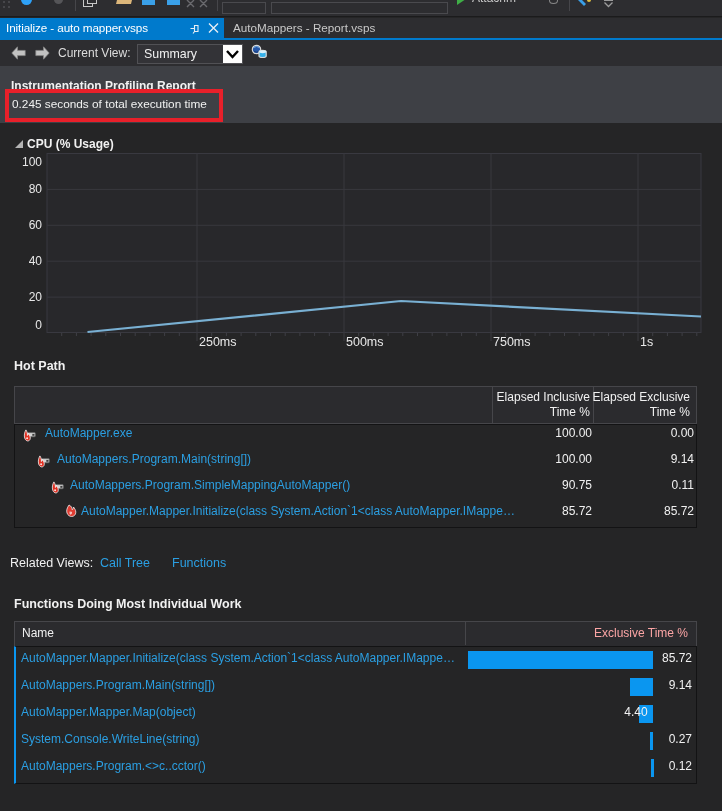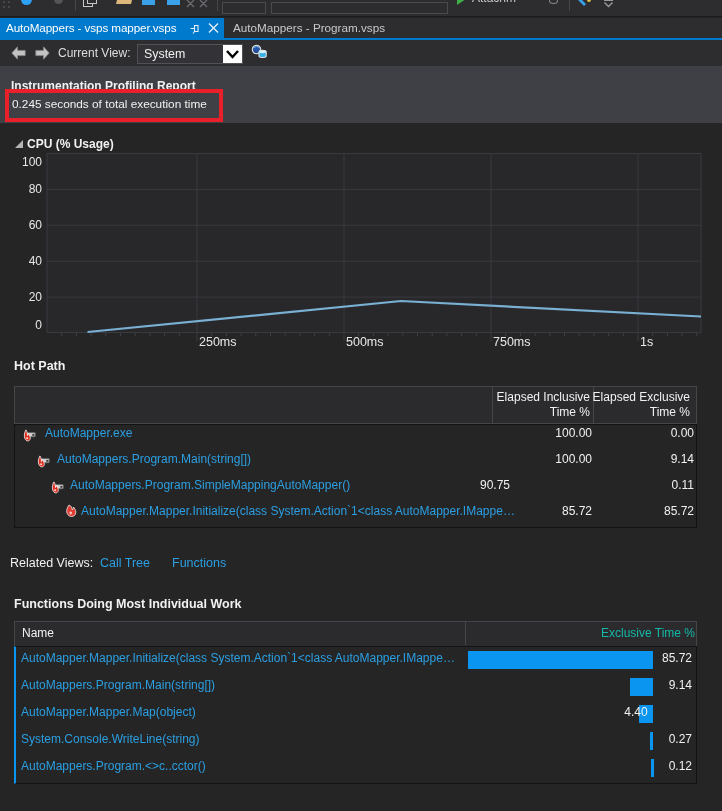--- a/index.html
+++ b/index.html
@@ -53,52 +53,52 @@
   </svg>
 
   <div class="abs" style="left:604px;top:-1px;width:9px;height:1.5px;background:#9b9b9b;"></div>
   <svg class="abs" style="left:604px;top:2px;" width="9" height="6" viewBox="0 0 9 6">
       <path d="M0.5 0.5 L4.5 4.5 L8.5 0.5" stroke="#9b9b9b" stroke-width="1.3" fill="none"></path>
     </svg>
 </div>
 
 <div class="abs" style="left:0;top:18px;width:722px;height:20px;background:#2d2d30;">
   <div class="abs" style="left:0;top:0;width:224px;height:20px;background:#007acc;color:#ffffff;font-size:11.7px;line-height:20px;">
-    <span style="margin-left:6px;letter-spacing:-0.1px;">AutoMappers - vsps mapper.vsps</span>
+    <span style="margin-left:6px;letter-spacing:-0.1px;">Initialize - auto mapper.vsps</span>
     
     <svg class="abs" style="left:190px;top:6px;" width="11" height="10" viewBox="0 0 11 10">
       <g stroke="#e8eef5" stroke-width="1.1" fill="none">
         <path d="M0.5 4.5 H4.5 M4.5 1.5 h3.5 v6 h-3.5 z M8 1.5 v6 M4.5 7.5 l-1.5 2"></path>
       </g>
     </svg>
     
     <svg class="abs" style="left:208px;top:5px;" width="11" height="10" viewBox="0 0 11 10">
       <g stroke="#e8eef5" stroke-width="1.4">
         <path d="M1 0.5 L10 9.5 M10 0.5 L1 9.5"></path>
       </g>
     </svg>
   </div>
   <div class="abs" style="left:224px;top:0;width:170px;height:20px;color:#c8c8c8;font-size:11.7px;line-height:20px;">
-    <span style="margin-left:9px;">AutoMappers - Program.vsps</span>
+    <span style="margin-left:9px;">AutoMappers - Report.vsps</span>
   </div>
 </div>
 <div class="abs" style="left:0;top:38px;width:722px;height:2px;background:#007acc;"></div>
 
 <div class="abs" style="left:0;top:40px;width:722px;height:27px;background:#2d2d30;">
 
   <svg class="abs" style="left:11px;top:6px;" width="15" height="14" viewBox="0 0 15 14">
     <path d="M6.5 0.8 L0.8 7 L6.5 13.2 L6.5 9.6 L14.2 9.6 L14.2 4.4 L6.5 4.4 Z" fill="#c2c2c2" stroke="#8a8a8a" stroke-width="0.7"></path>
   </svg>
   <svg class="abs" style="left:35px;top:6px;" width="15" height="14" viewBox="0 0 15 14">
     <path d="M8.5 0.8 L14.2 7 L8.5 13.2 L8.5 9.6 L0.8 9.6 L0.8 4.4 L8.5 4.4 Z" fill="#c2c2c2" stroke="#8a8a8a" stroke-width="0.7"></path>
   </svg>
   <div class="abs" style="left:58px;top:0;height:26px;line-height:26px;color:#dcdcdc;font-size:12px;">Current View:</div>
 
   <div class="abs" style="left:137px;top:4px;width:106px;height:20px;background:#333337;border:1px solid #515155;box-sizing:border-box;">
-    <div class="abs" style="left:6px;top:0;height:18px;line-height:18px;color:#f1f1f1;font-size:12.4px;">System</div>
+    <div class="abs" style="left:6px;top:0;height:18px;line-height:18px;color:#f1f1f1;font-size:12.4px;">Summary</div>
     <div class="abs" style="right:0;top:0;width:19px;height:18px;background:#fefefe;">
       <svg style="position:absolute;left:3px;top:5px;" width="13" height="9" viewBox="0 0 13 9">
           <path d="M1 1 L6.5 7 L12 1" stroke="#000" stroke-width="2.4" fill="none"></path>
         </svg>
     </div>
   </div>
 
   <svg class="abs" style="left:250px;top:3px;" width="20" height="20" viewBox="0 0 20 20">
     <circle cx="6.5" cy="6.5" r="4.2" fill="#2456a8" stroke="#d8d8d8" stroke-width="1.2"></circle>
     <path d="M3.5 4.5 a4 2.4 0 0 1 6 0" fill="none" stroke="#7aaede" stroke-width="1"></path>
@@ -232,41 +232,41 @@
   <div class="abs wtxt" style="left:480px;top:28px;width:112px;text-align:right;">100.00</div>
   <div class="abs wtxt" style="left:583px;top:28px;width:111px;text-align:right;">9.14</div>
 
   <svg class="abs" style="left:51px;top:57px;" width="16" height="13" viewBox="0 0 16 13">
     <path d="M4.5 3.6 h6.8 a1.1 1.1 0 0 1 1.1 1.1 v2 a1.1 1.1 0 0 1 -1.1 1.1 H4.5 L2.6 5.7 Z" fill="#d2d2d2" stroke="#5a5a5a" stroke-width="0.8"></path>
     <rect x="9.3" y="4.9" width="2.2" height="1.9" fill="#3c3c3c"></rect>
     <path d="M2.9 0.9 C1.5 3.4 0.9 6.3 1.7 9 C2.3 11 3.8 12.3 5.3 11.9 C6.9 11.5 7.6 9.8 7.2 8 C6.9 6.6 6.2 5.5 5.5 4.4 C5.4 5.4 5 6.1 4.4 6.5 C4.5 4.5 4 2.5 2.9 0.9 Z" fill="#e13022" stroke="#f2f2f2" stroke-width="0.8"></path>
     <path d="M3.1 9.3 a1 1 0 1 0 2 0 a1 1 0 1 0 -2 0" fill="#ffffff" opacity="0.85"></path>
   </svg>
   <div class="abs link" style="left:70px;top:54px;">AutoMappers.Program.SimpleMappingAutoMapper()</div>
-  <div class="abs wtxt" style="left:480px;top:54px;width:112px;text-align:left;">90.75</div>
+  <div class="abs wtxt" style="left:480px;top:54px;width:112px;text-align:right;">90.75</div>
   <div class="abs wtxt" style="left:583px;top:54px;width:111px;text-align:right;">0.11</div>
 
   <svg class="abs" style="left:65px;top:80px;" width="12" height="14" viewBox="0 0 12 14">
     <path d="M4 1 C2 4 1.2 6.5 2 9 C2.8 11.5 5 12.5 6.5 12.5 C9 12.5 10.8 10.8 10.8 8.2 C10.8 6 9.5 4.5 8.5 3 C8.3 4.5 8 5.2 7.2 5.8 C7.2 3.8 6.3 2 4 1 Z" fill="#e03c31" stroke="#f0f0f0" stroke-width="0.8"></path>
     <path d="M5 7 C4.2 8.2 4.2 10 5.5 10.8 C6.8 10.5 7.5 9 6.8 7.5 C6.3 8 6 8.1 5.6 8.3 C5.7 7.8 5.4 7.3 5 7 Z" fill="#ffffff" opacity="0.7"></path>
   </svg>
   <div class="abs link" style="left:81px;top:80px;width:436px;white-space:nowrap;overflow:hidden;text-overflow:ellipsis;">AutoMapper.Mapper.Initialize(class System.Action`1&lt;class AutoMapper.IMapperConfiguration</div>
   <div class="abs wtxt" style="left:480px;top:80px;width:112px;text-align:right;">85.72</div>
   <div class="abs wtxt" style="left:583px;top:80px;width:111px;text-align:right;">85.72</div>
 </div>
 
 <div class="abs wtxt" style="left:10px;top:556px;font-size:12.5px;">Related Views:</div>
 <div class="abs link" style="left:100px;top:556px;font-size:12.5px;">Call Tree</div>
 <div class="abs link" style="left:172px;top:556px;font-size:12.5px;">Functions</div>
 
 <div class="abs wtxt" style="left:14px;top:597px;font-size:12.5px;font-weight:bold;">Functions Doing Most Individual Work</div>
 <div class="abs" style="left:14px;top:621px;width:683px;height:35px;border:1px solid #46464a;box-sizing:border-box;background:#2b2b2e;">
   <div class="abs" style="left:7px;top:0;height:23px;line-height:23px;color:#f1f1f1;font-size:12px;">Name</div>
   <div class="abs" style="left:450px;top:0;width:1px;height:23px;background:#46464a;"></div>
-  <div class="abs" style="right:1px;top:0;height:23px;line-height:23px;color:#14b8a6;font-size:12px;text-align:right;">Exclusive Time %</div>
+  <div class="abs" style="right:8px;top:0;height:23px;line-height:23px;color:#fca5a5;font-size:12px;text-align:right;">Exclusive Time %</div>
 </div>
 <div class="abs" style="left:14px;top:646px;width:683px;height:138px;border:1px solid #131314;border-left:2px solid #0a96f0;box-sizing:border-box;background:#252526;"></div>
 <div class="abs" style="left:0;top:645px;width:722px;height:139px;font-size:12px;">
   <div class="abs link" style="left:21px;top:6px;width:436px;white-space:nowrap;overflow:hidden;text-overflow:ellipsis;">AutoMapper.Mapper.Initialize(class System.Action`1&lt;class AutoMapper.IMapperConfiguration</div>
   <div class="abs" style="left:468px;top:6px;width:185px;height:18px;background:#0a96f0;"></div>
   <div class="abs wtxt" style="left:580px;top:6px;width:112px;text-align:right;">85.72</div>
 
   <div class="abs link" style="left:21px;top:33px;">AutoMappers.Program.Main(string[])</div>
   <div class="abs" style="left:630px;top:33px;width:23px;height:18px;background:#0a96f0;"></div>
   <div class="abs wtxt" style="left:580px;top:33px;width:112px;text-align:right;">9.14</div>

